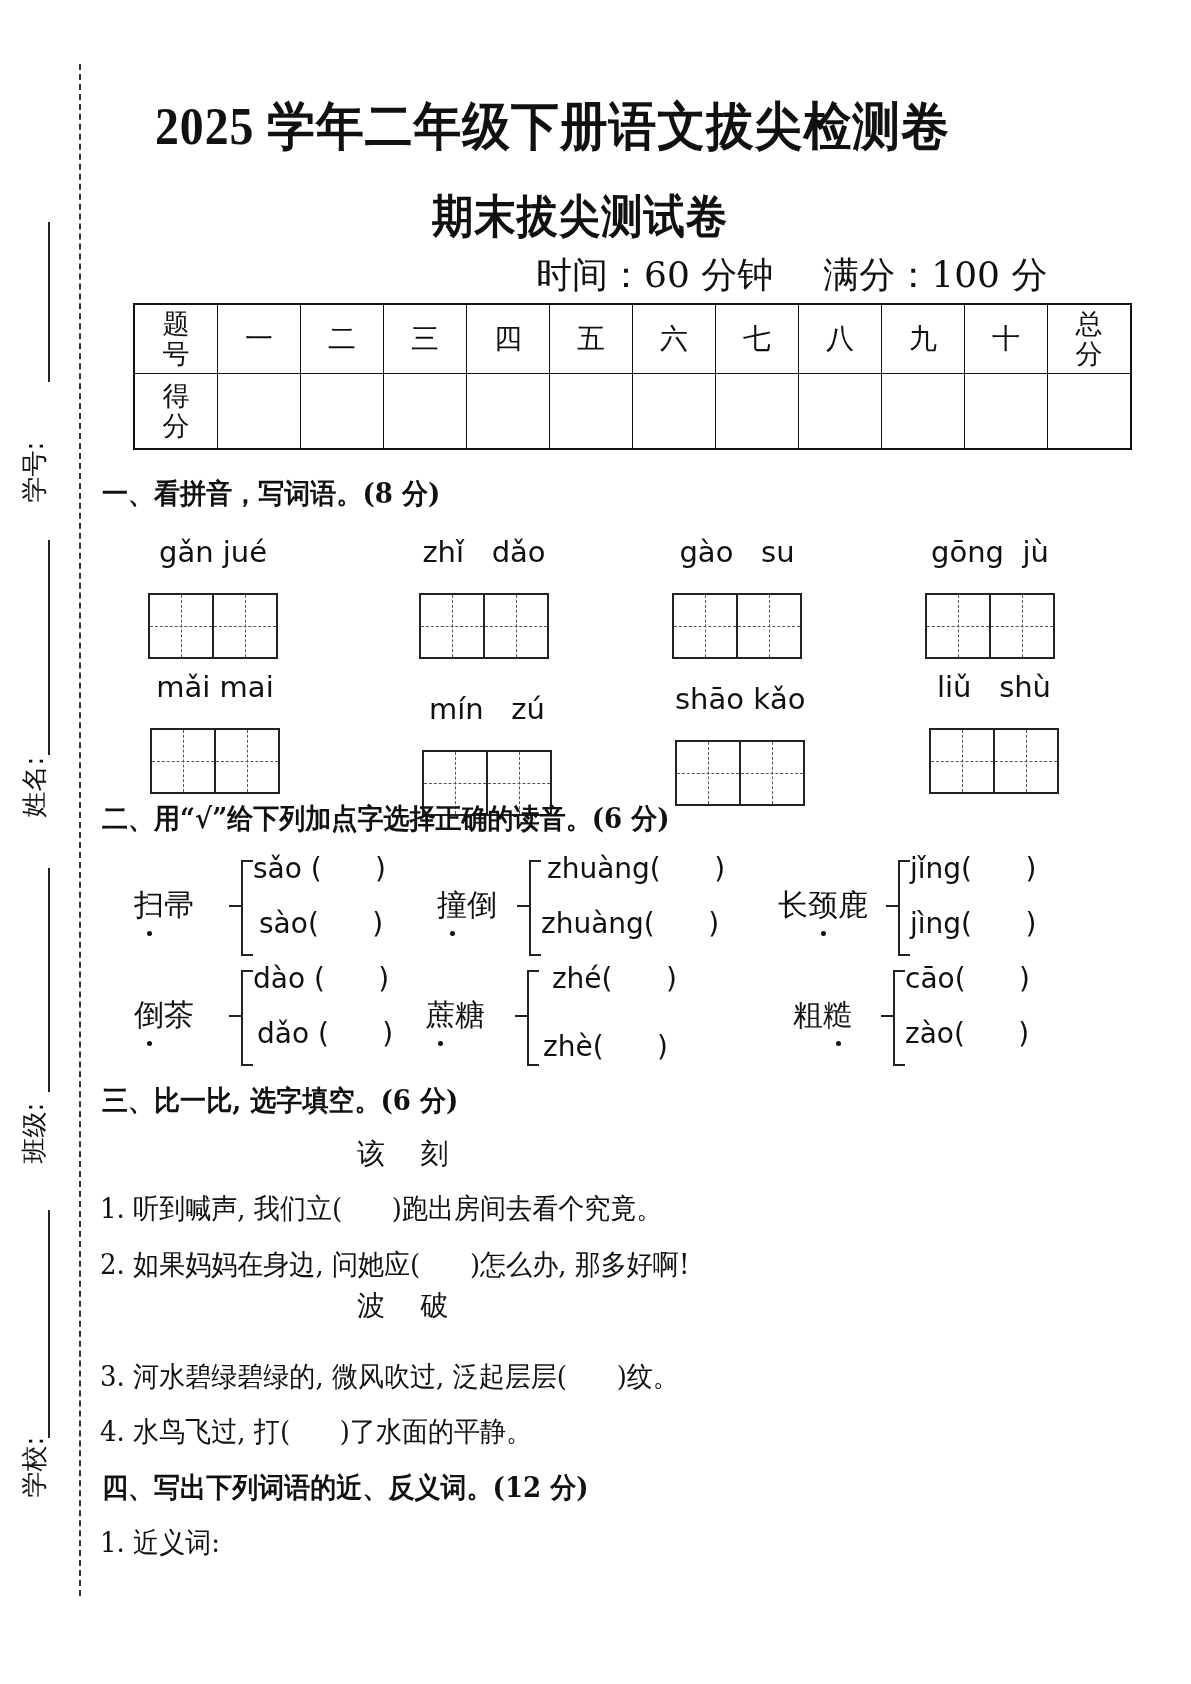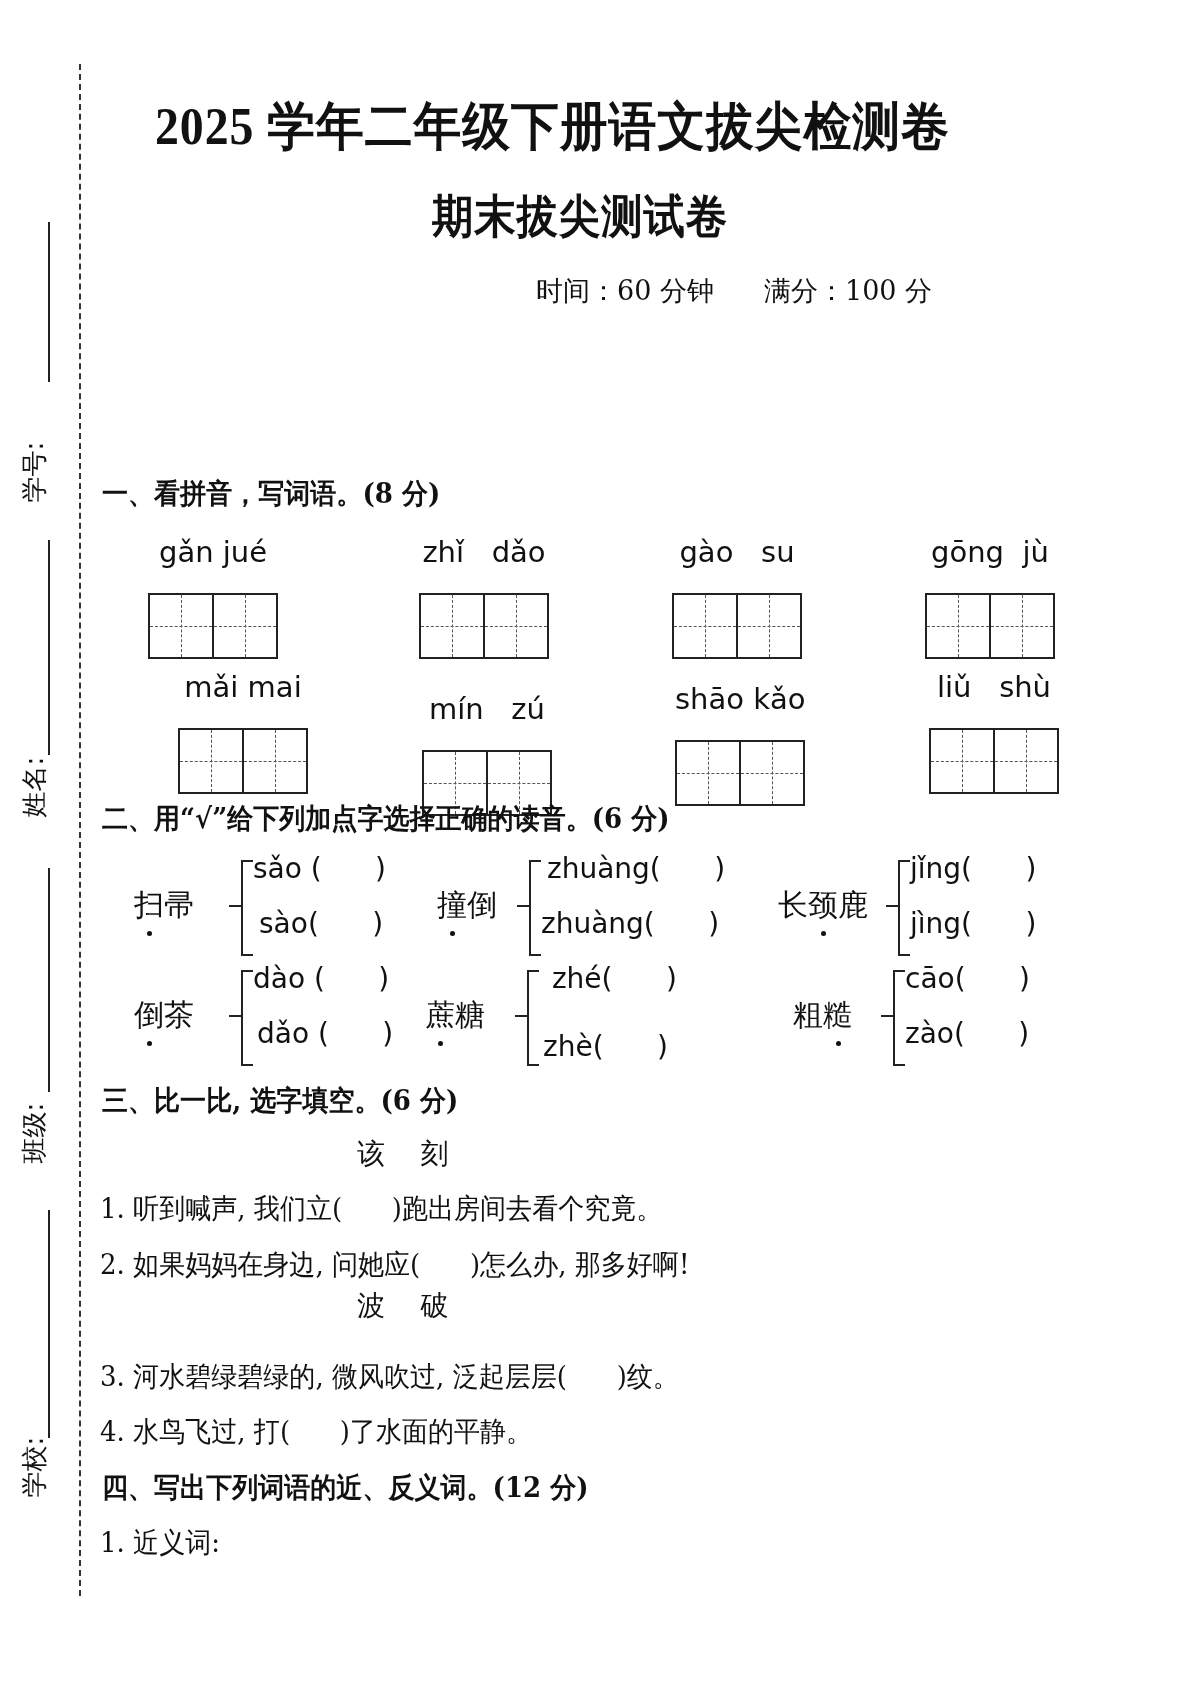--- a/index.html
+++ b/index.html
@@ -6,21 +6,21 @@
   body { width:1191px; height:1684px; position:relative; overflow:hidden; color:#111; font-family:"DejaVu Serif", "Liberation Serif", serif; }
 
   
   .dash-line { position:absolute; left:79px; top:64px; height:1532px; border-left:2px dashed #333; }
   .margin-label { position:absolute; left:14px; width:40px; font-size:26px; transform:rotate(-90deg); transform-origin:center center; white-space:nowrap; text-align:center; font-family:"DejaVu Sans", sans-serif; }
   .margin-rule { position:absolute; left:48px; width:0; border-left:2px solid #222; }
 
   
   .title { position:absolute; left:155px; top:92px; font-size:52px; letter-spacing:1px; font-weight:bold; font-family:"Liberation Serif", "DejaVu Serif", serif; transform:scaleX(0.92); transform-origin:left top; white-space:nowrap; }
   .subtitle { position:absolute; left:432px; top:186px; font-size:46px; font-weight:bold; font-family:"Liberation Serif", serif; letter-spacing:1px; transform:scaleX(0.9); transform-origin:left top; white-space:nowrap; }
-  .meta { position:absolute; left:536px; top:273px; font-size:27px; white-space:nowrap; font-family:"DejaVu Serif", serif; }
+  .meta { position:absolute; left:536px; top:251px; font-size:36px; white-space:nowrap; font-family:"DejaVu Serif", serif; }
   .meta span + span { margin-left:50px; }
 
   
   table.score { position:absolute; left:133px; top:303px; border-collapse:collapse; border:2px solid #111; }
   table.score td { border:1.5px solid #111; width:82px; text-align:center; font-size:28px; padding:0; font-family:"DejaVu Serif", serif; }
   table.score tr.r1 td { height:68px; }
   table.score tr.r2 td { height:74px; }
   table.score td.vert { width:82px; line-height:30px; font-size:27px; }
 
   
@@ -71,20 +71,48 @@
 </div>
 
 <div class="title">2025 学年二年级下册语文拔尖检测卷</div>
 <div class="subtitle">期末拔尖测试卷</div>
 <div class="meta">
   <span>时间：60 分钟</span><span>满分：100 分</span>
 </div>
 
 <table class="score">
   <tbody>
+      <tr class="r1">
+    <td class="vert"><span style="display:inline-block;width:30px;word-break:break-all;">题号</span></td>
+    <td>一</td>
+    <td>二</td>
+    <td>三</td>
+    <td>四</td>
+    <td>五</td>
+    <td>六</td>
+    <td>七</td>
+    <td>八</td>
+    <td>九</td>
+    <td>十</td>
+    <td class="vert"><span style="display:inline-block;width:30px;word-break:break-all;">总分</span></td>
+  </tr>
+  <tr class="r2">
+    <td class="vert"><span style="display:inline-block;width:30px;word-break:break-all;">得分</span></td>
+    <td></td>
+    <td></td>
+    <td></td>
+    <td></td>
+    <td></td>
+    <td></td>
+    <td></td>
+    <td></td>
+    <td></td>
+    <td></td>
+    <td></td>
+  </tr>
 </tbody>
   </table>
 
 <div class="h" style="top:475px;">一、看拼音，写词语。(8 分)</div>
 
 <div class="py-item" style="left:148px;top:535px;">
   <div class="py-text">gǎn jué</div>
   <div class="tian">
       <div class="cell"></div>
       <div class="cell"></div>
@@ -105,21 +133,21 @@
     </div>
 </div>
 <div class="py-item" style="left:925px;top:535px;">
   <div class="py-text">gōng  jù</div>
   <div class="tian">
       <div class="cell"></div>
       <div class="cell"></div>
     </div>
 </div>
 
-<div class="py-item" style="left:150px;top:670px;margin-left:28px;">
+<div class="py-item" style="left:150px;top:670px;">
   <div class="py-text">mǎi mai</div>
   <div class="tian">
       <div class="cell"></div>
       <div class="cell"></div>
     </div>
 </div>
 <div class="py-item" style="left:422px;top:692px;">
   <div class="py-text">mín   zú</div>
   <div class="tian">
       <div class="cell"></div>

